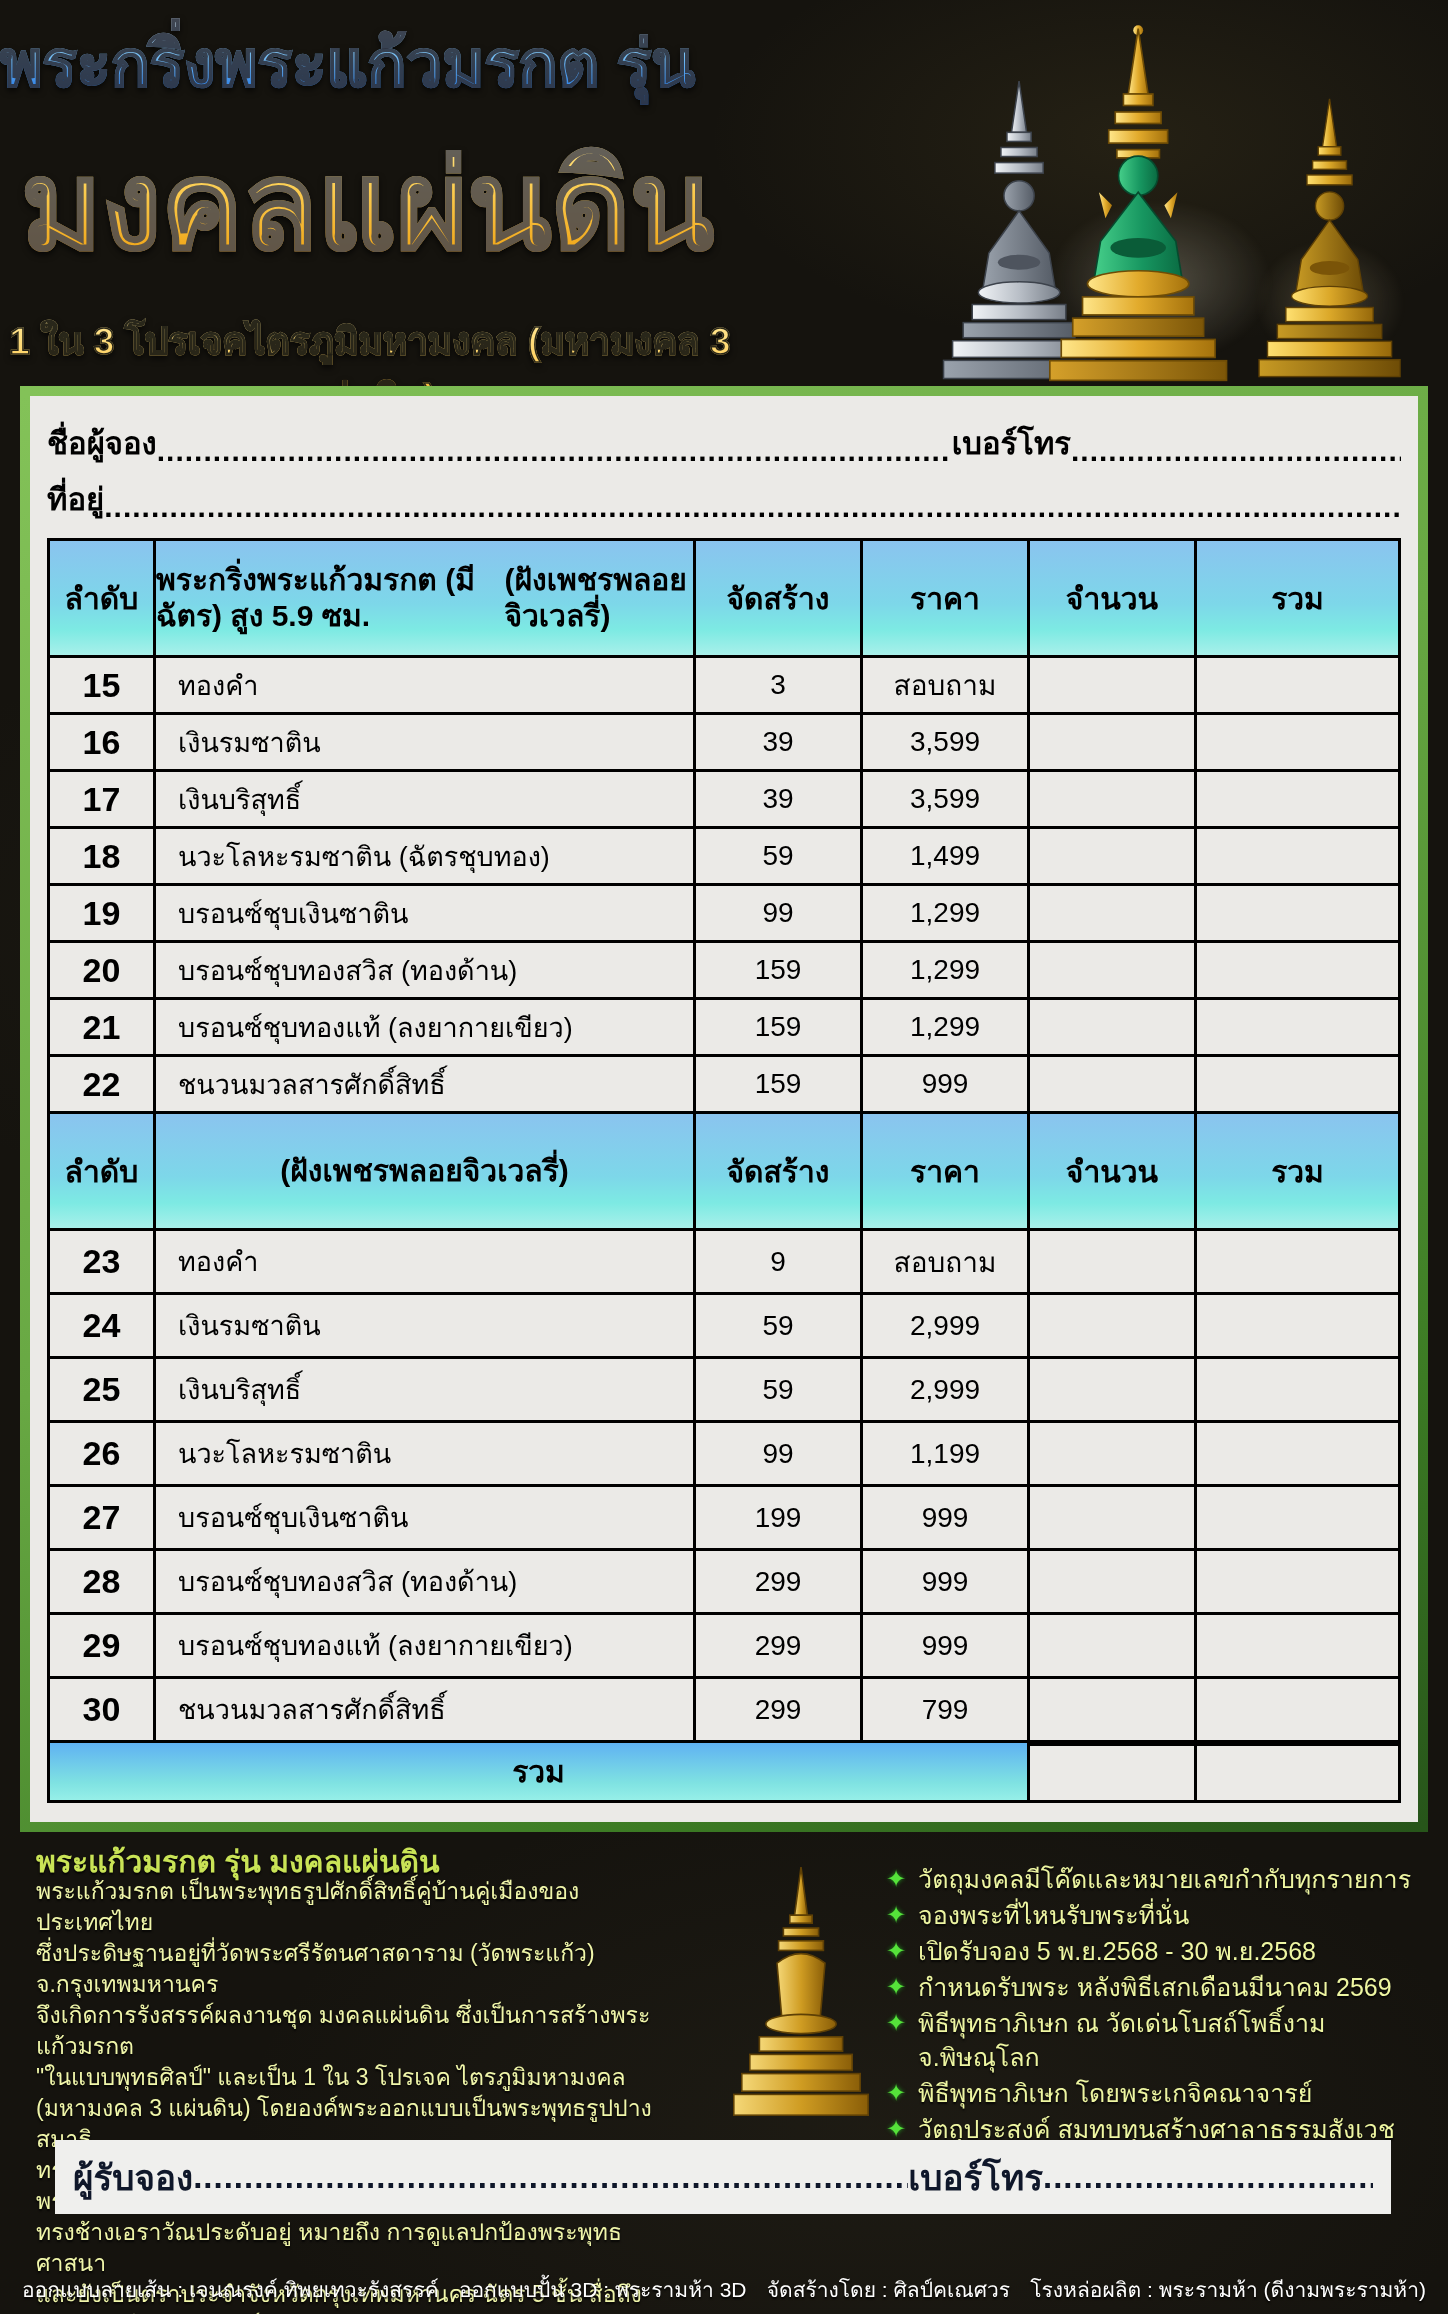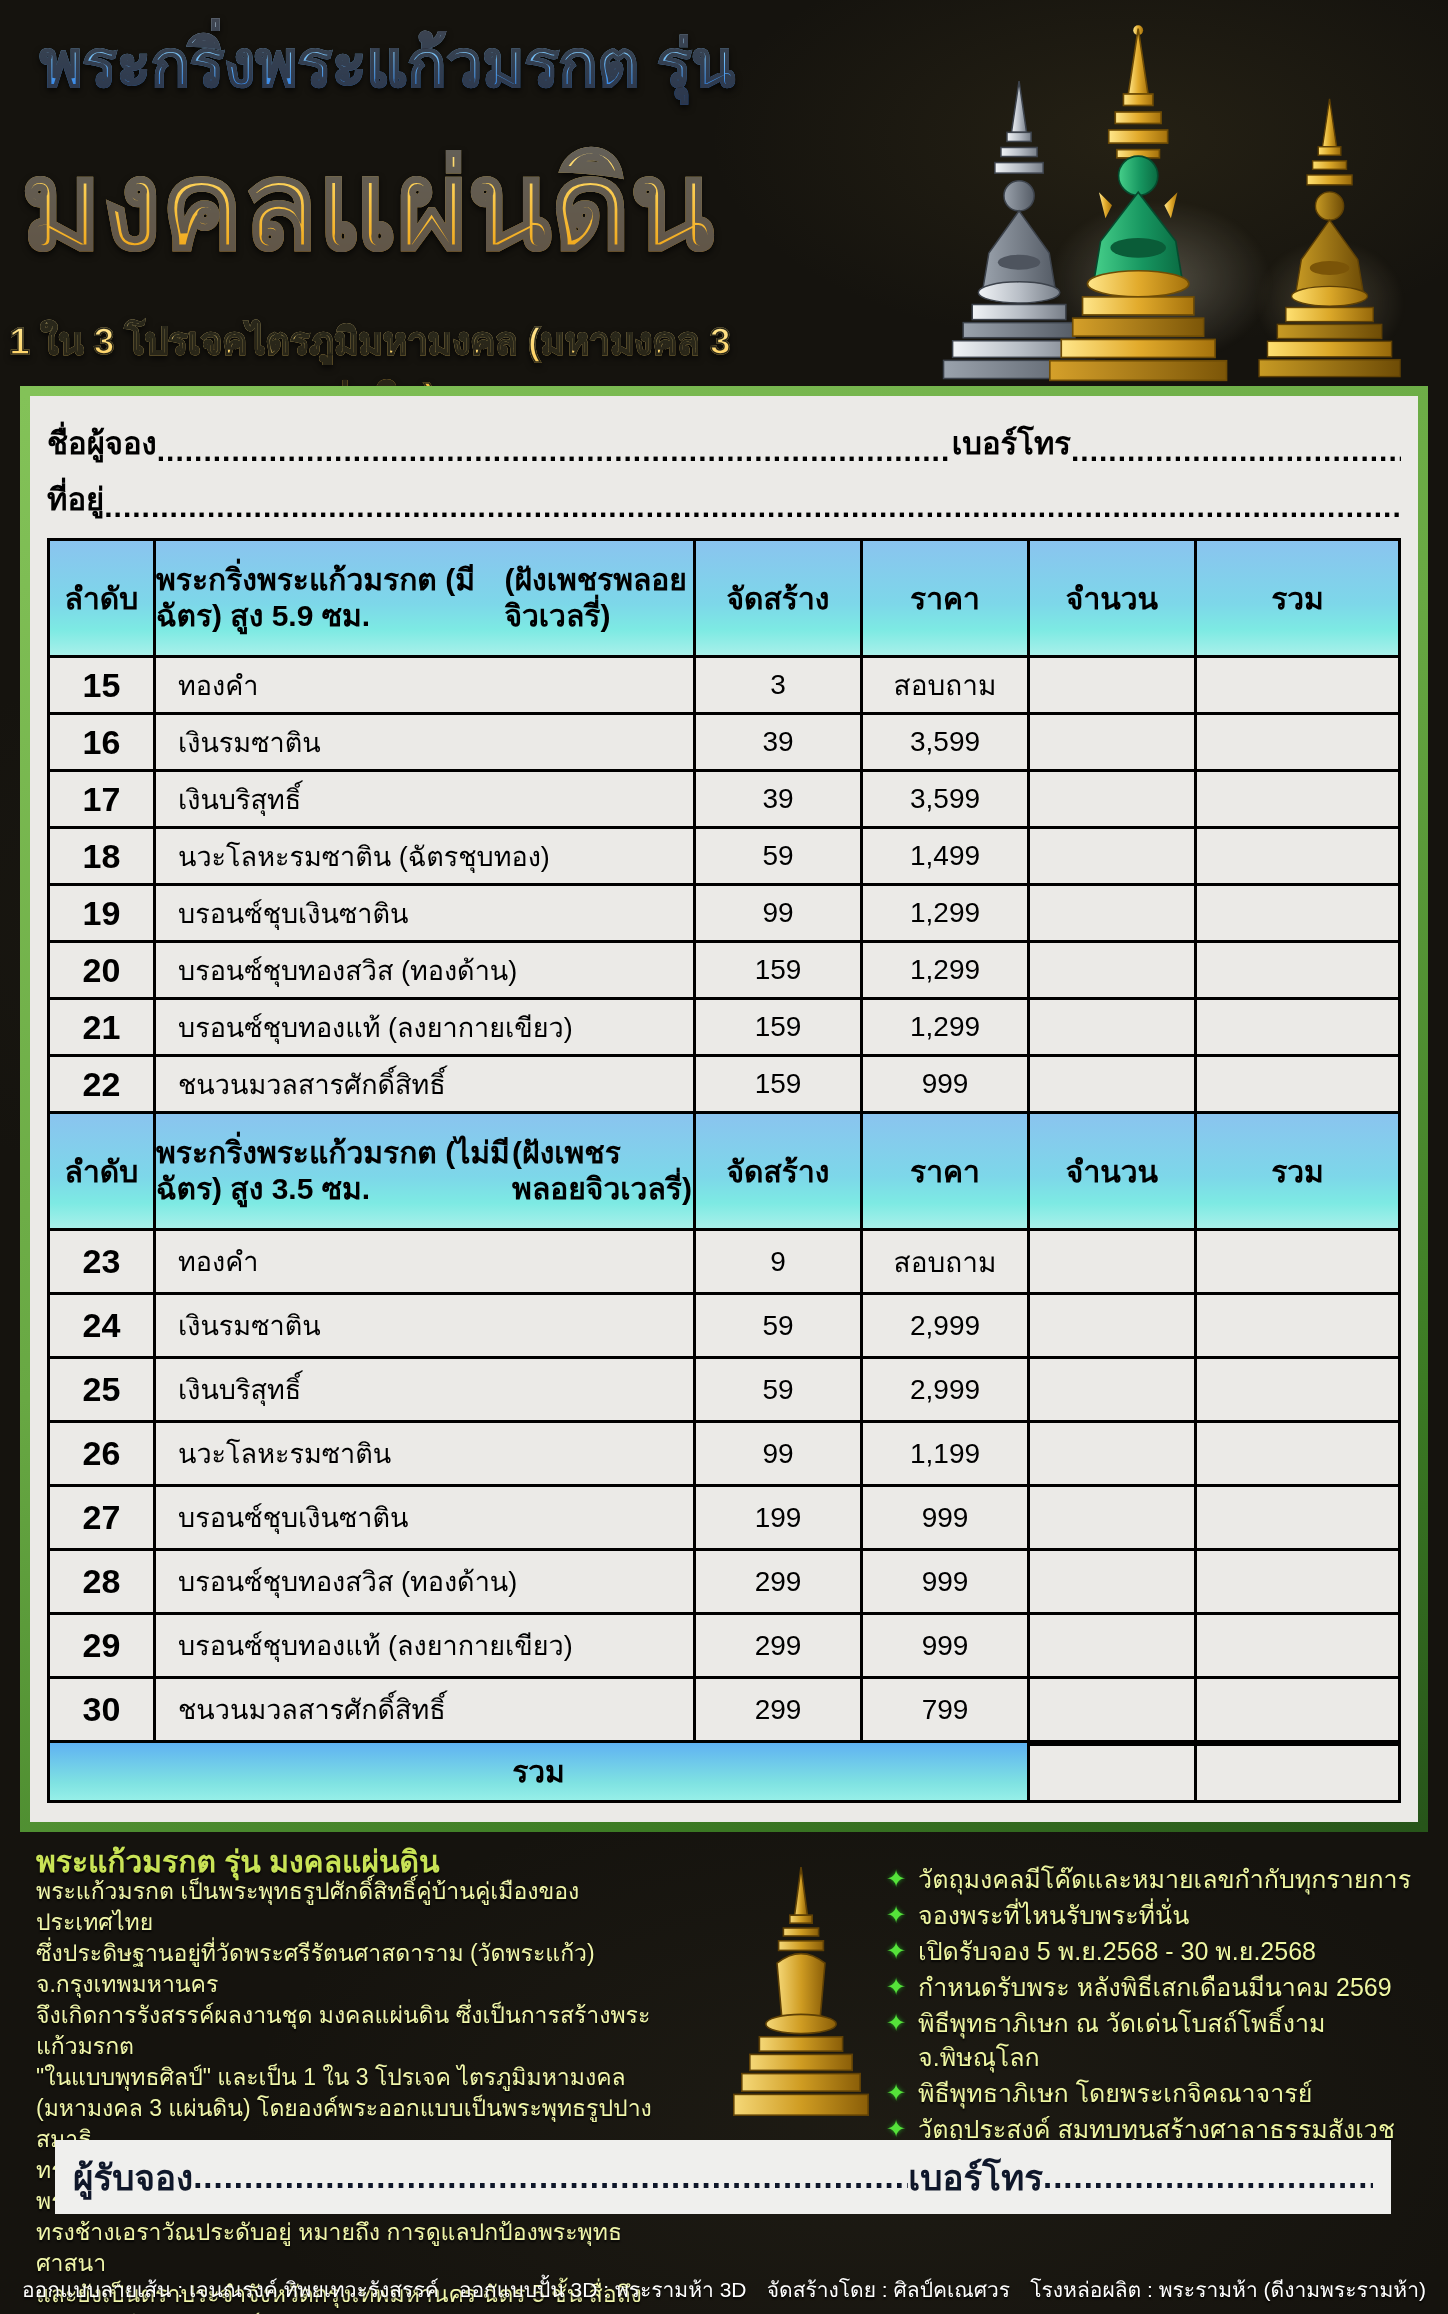--- a/index.html
+++ b/index.html
@@ -7,21 +7,21 @@
         background:#15130e;font-family:"Liberation Sans","DejaVu Sans",sans-serif;}
   .page::before{content:"";position:absolute;inset:0;
         background:
           radial-gradient(ellipse 600px 300px at 78% 6%, rgba(120,104,52,.16), transparent 70%),
           radial-gradient(ellipse 700px 400px at 20% 40%, rgba(70,66,48,.10), transparent 70%),
           radial-gradient(ellipse 900px 500px at 60% 92%, rgba(90,84,60,.12), transparent 70%);}
   
   .grad{-webkit-background-clip:text;background-clip:text;color:transparent;
         -webkit-text-stroke:2px rgba(46,50,62,.9);
         filter:drop-shadow(0 3px 3px rgba(0,0,0,.65));font-weight:700;}
-  .title1{position:absolute;left:0;top:18px;width:735px;text-align:right;
+  .title1{position:absolute;left:0;top:18px;width:735px;text-align:left;
         font-size:64px;line-height:1.45;
         background-image:linear-gradient(180deg,#e4f5ff 0%,#7cc4f6 38%,#2b7de4 78%,#1a5fc4 100%);}
   .title2{position:absolute;left:0;top:112px;width:735px;text-align:center;
         font-size:122px;line-height:1.55;-webkit-text-stroke:3px rgba(72,72,80,.85);
         background-image:linear-gradient(180deg,#fff3bd 0%,#ffd760 32%,#f0a81c 72%,#cd7f06 100%);}
   .subtitle{position:absolute;left:0;top:314px;width:740px;text-align:center;
         font-size:37px;line-height:1.5;-webkit-text-stroke:1.6px rgba(30,28,20,.95);
         background-image:linear-gradient(180deg,#ffeb9e 0%,#ffc94e 55%,#d9930f 100%);}
   
   .amulets{position:absolute;right:8px;top:14px;width:500px;height:368px;}
@@ -210,21 +210,20 @@
       <div class="cell hc">จัดสร้าง</div>
       <div class="cell hc">ราคา</div>
       <div class="cell hc">จำนวน</div>
       <div class="cell hc">รวม</div>
       <div style="display:contents"><div class="cell c-no">15</div><div class="cell c-name">ทองคำ</div><div class="cell c-made">3</div><div class="cell c-price">สอบถาม</div><div class="cell c-qty"></div><div class="cell c-total"></div><div class="cell c-no">16</div><div class="cell c-name">เงินรมซาติน</div><div class="cell c-made">39</div><div class="cell c-price">3,599</div><div class="cell c-qty"></div><div class="cell c-total"></div><div class="cell c-no">17</div><div class="cell c-name">เงินบริสุทธิ์</div><div class="cell c-made">39</div><div class="cell c-price">3,599</div><div class="cell c-qty"></div><div class="cell c-total"></div><div class="cell c-no">18</div><div class="cell c-name">นวะโลหะรมซาติน (ฉัตรชุบทอง)</div><div class="cell c-made">59</div><div class="cell c-price">1,499</div><div class="cell c-qty"></div><div class="cell c-total"></div><div class="cell c-no">19</div><div class="cell c-name">บรอนซ์ชุบเงินซาติน</div><div class="cell c-made">99</div><div class="cell c-price">1,299</div><div class="cell c-qty"></div><div class="cell c-total"></div><div class="cell c-no">20</div><div class="cell c-name">บรอนซ์ชุบทองสวิส (ทองด้าน)</div><div class="cell c-made">159</div><div class="cell c-price">1,299</div><div class="cell c-qty"></div><div class="cell c-total"></div><div class="cell c-no">21</div><div class="cell c-name">บรอนซ์ชุบทองแท้ (ลงยากายเขียว)</div><div class="cell c-made">159</div><div class="cell c-price">1,299</div><div class="cell c-qty"></div><div class="cell c-total"></div><div class="cell c-no">22</div><div class="cell c-name">ชนวนมวลสารศักดิ์สิทธิ์</div><div class="cell c-made">159</div><div class="cell c-price">999</div><div class="cell c-qty"></div><div class="cell c-total"></div></div>
     </div>
 
     <div class="tbl tbl2">
       <div class="cell hc hc-index">ลำดับ</div>
       <div class="cell hc hc-name">
-        <span>พระกริ่งพระแก้วมรกต (ไม่มีฉัตร) สูง 3.5 ซม.</span>
         <span>(ฝังเพชรพลอยจิวเวลรี่)</span>
       </div>
       <div class="cell hc">จัดสร้าง</div>
       <div class="cell hc">ราคา</div>
       <div class="cell hc">จำนวน</div>
       <div class="cell hc">รวม</div>
       <div style="display:contents"><div class="cell c-no">23</div><div class="cell c-name">ทองคำ</div><div class="cell c-made">9</div><div class="cell c-price">สอบถาม</div><div class="cell c-qty"></div><div class="cell c-total"></div><div class="cell c-no">24</div><div class="cell c-name">เงินรมซาติน</div><div class="cell c-made">59</div><div class="cell c-price">2,999</div><div class="cell c-qty"></div><div class="cell c-total"></div><div class="cell c-no">25</div><div class="cell c-name">เงินบริสุทธิ์</div><div class="cell c-made">59</div><div class="cell c-price">2,999</div><div class="cell c-qty"></div><div class="cell c-total"></div><div class="cell c-no">26</div><div class="cell c-name">นวะโลหะรมซาติน</div><div class="cell c-made">99</div><div class="cell c-price">1,199</div><div class="cell c-qty"></div><div class="cell c-total"></div><div class="cell c-no">27</div><div class="cell c-name">บรอนซ์ชุบเงินซาติน</div><div class="cell c-made">199</div><div class="cell c-price">999</div><div class="cell c-qty"></div><div class="cell c-total"></div><div class="cell c-no">28</div><div class="cell c-name">บรอนซ์ชุบทองสวิส (ทองด้าน)</div><div class="cell c-made">299</div><div class="cell c-price">999</div><div class="cell c-qty"></div><div class="cell c-total"></div><div class="cell c-no">29</div><div class="cell c-name">บรอนซ์ชุบทองแท้ (ลงยากายเขียว)</div><div class="cell c-made">299</div><div class="cell c-price">999</div><div class="cell c-qty"></div><div class="cell c-total"></div><div class="cell c-no">30</div><div class="cell c-name">ชนวนมวลสารศักดิ์สิทธิ์</div><div class="cell c-made">299</div><div class="cell c-price">799</div><div class="cell c-qty"></div><div class="cell c-total"></div></div>
     </div>
 
     <div class="total-grid">

